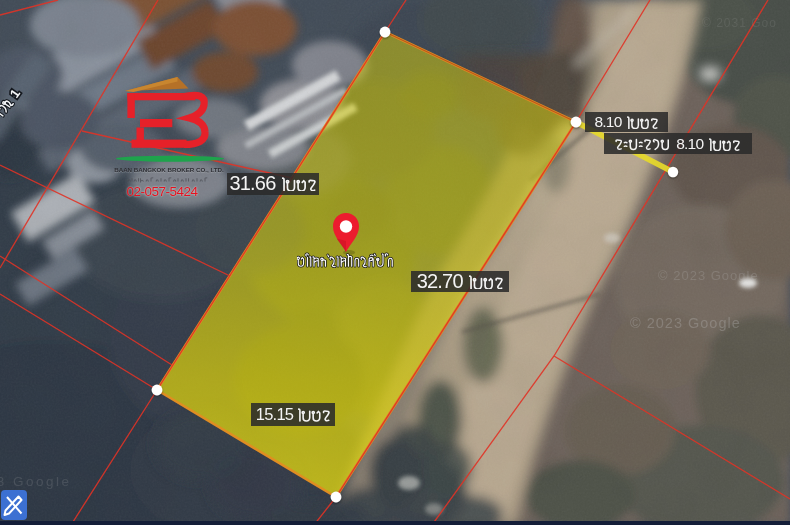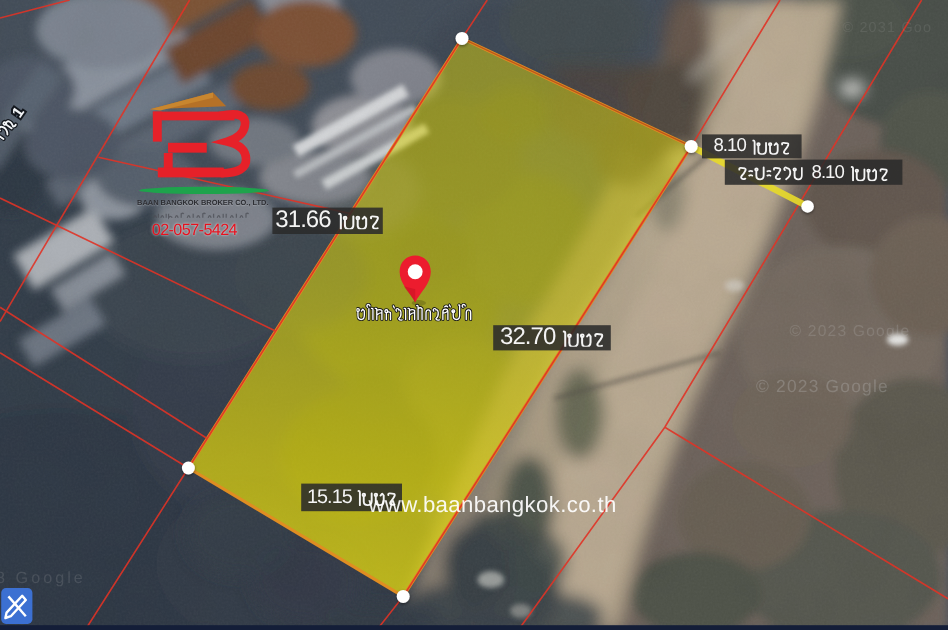--- a/index.html
+++ b/index.html
@@ -296,21 +296,20 @@
 </svg>
 
 <div style="position:absolute;left:110px;top:166px;width:118px;text-align:center;font-size:6.2px;font-weight:bold;color:#2e2f34;white-space:nowrap;letter-spacing:0px;text-shadow:0 1px 1px rgba(255,255,255,0.25);">BAAN BANGKOK BROKER CO., LTD.</div>
 <svg style="position:absolute;left:126px;top:176px;" width="84" height="7" viewBox="0 0 84 7">
 <g stroke="#4a4c52" stroke-width="1.05" fill="none" opacity="0.7">
 <path d="M2,5.5 q1,-3.5 2.5,0 M6,5.5 V2.2 M8,5.5 q1,-3.5 2.5,0 M12.5,2.2 v3.3 m2,-3.3 v3.3 q1.5,-2.5 3,0 M20,5.5 q1,-3.5 2.5,0 M25,5.5 v-3.3 q1.2,-1 2.2,0 M30,5.5 q1,-3.5 2.5,0 M35,2.2 v3.3 M38,5.5 q1,-3.5 2.5,0 M43,5.5 v-3.3 q1.2,-1 2.2,0 M47.5,5.5 q1,-3.5 2.5,0 M52,5.5 V2.2 M55,5.5 q1,-3.5 2.5,0 M60,2.2 v3.3 m2.5,-3.3 v3.3 M66,5.5 q1,-3.5 2.5,0 M71,5.5 v-3.3 M74,5.5 q1,-3.5 2.5,0 M79,5.5 v-3.3 q1.2,-1 2.2,0"></path>
 </g>
 </svg>
 <div style="position:absolute;left:125px;top:184px;width:74px;text-align:center;font-size:13.5px;font-weight:normal;color:#e5121f;letter-spacing:-0.5px;white-space:nowrap;text-shadow:0 0 2px rgba(255,255,255,0.85);">02-057-5424</div>
 
-<div class="wm">www.baanbangkok.co.th</div>
 
 <div class="gg" style="left:658px;top:268px;font-size:13px;opacity:0.55;">© 2023 Google</div>
 <div class="gg" style="left:630px;top:315px;font-size:14.5px;opacity:0.75;">© 2023 Google</div>
 <div class="gg" style="left:-52px;top:474px;font-size:13.5px;opacity:0.42;letter-spacing:2.5px;">© 2023 Google</div>
 <div class="gg" style="left:702px;top:16px;font-size:12px;opacity:0.32;">© 2031 Goo</div>
 <div id="bluebtn"><svg width="26" height="30" viewBox="0 0 26 30">
 <g stroke="#ffffff" stroke-width="2" fill="none" stroke-linejoin="round">
 <path d="M17.5,6.5 l3,3.5 L8,23.5 l-4.5,1.5 1,-4.5 Z"></path>
 <path d="M6,7 l14.5,16.5"></path>
 </g>

